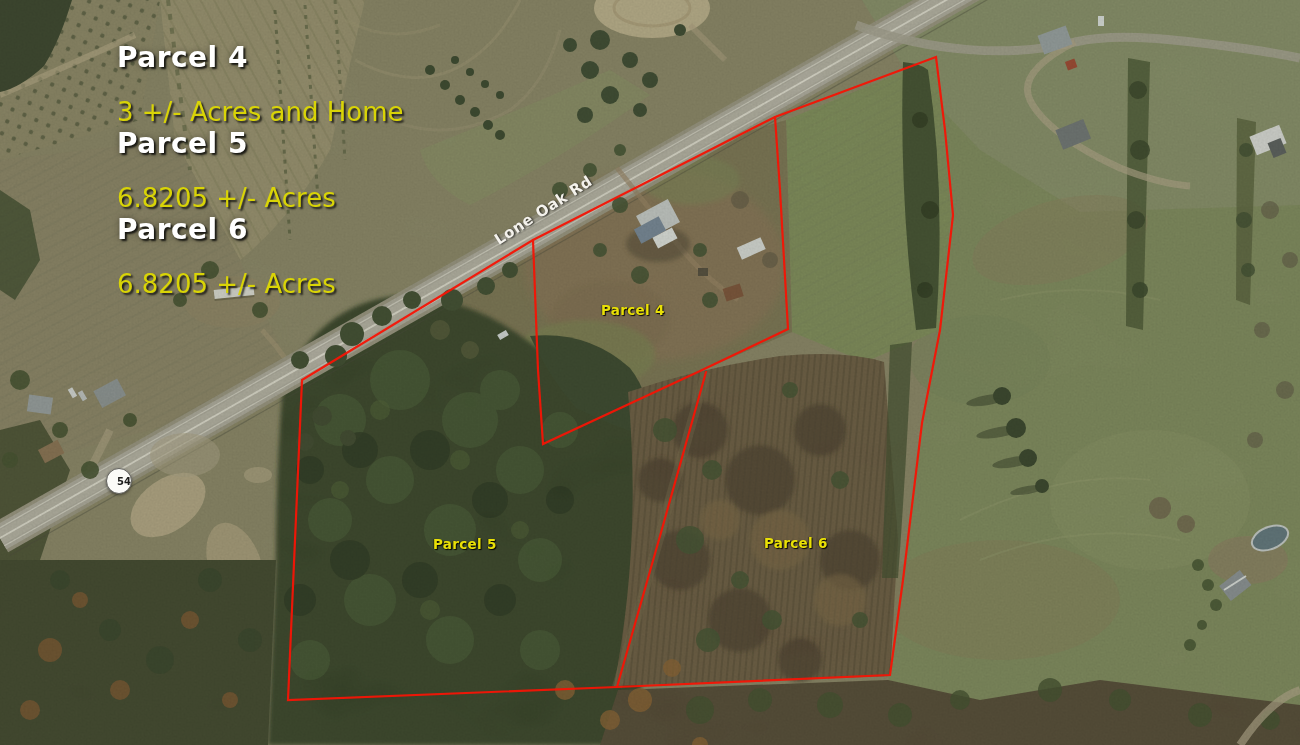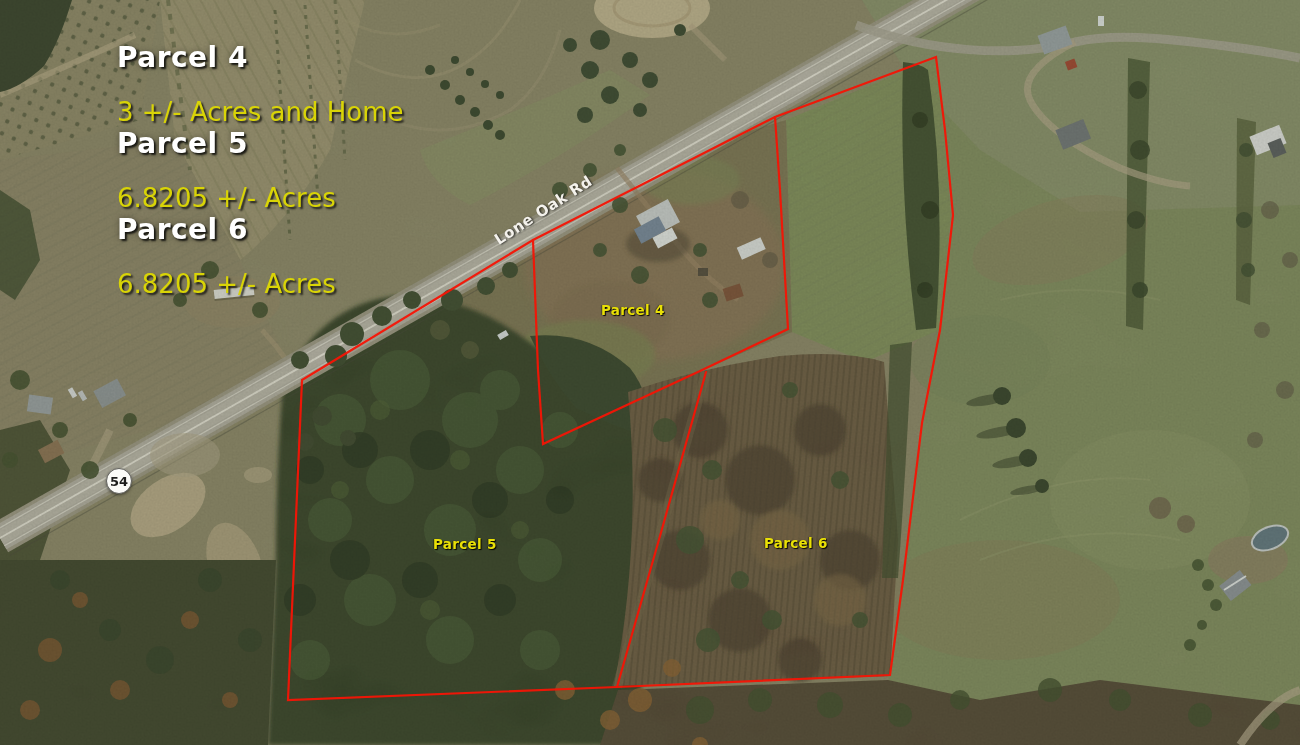--- a/index.html
+++ b/index.html
@@ -23,22 +23,22 @@
 
   
   .road-label{position:absolute;left:496px;top:232px;width:122px;
               transform:rotate(-33deg);transform-origin:left center;
               font-weight:bold;font-size:15px;color:#f4f2ec;letter-spacing:.6px;
               text-shadow:1px 1px 2px rgba(40,40,36,.95);white-space:nowrap;}
 
   
   .shield{position:absolute;left:106px;top:468px;width:26px;height:26px;border-radius:50%;
           background:#fbfbf7;border:1.5px solid #62625e;box-sizing:border-box;
-          display:flex;align-items:center;justify-content:center;
-          font-weight:bold;font-size:13px;color:#1d1d1b;box-shadow:0 1px 3px rgba(0,0,0,.45);}
+          display:flex;align-items:center;justify-content:flex-end;
+          font-weight:bold;font-size:10px;color:#1d1d1b;box-shadow:0 1px 3px rgba(0,0,0,.45);}
 </style>
 </head>
 <body>
 
 <div id="stage">
 
 <svg id="map-art" viewBox="0 0 1300 745" preserveAspectRatio="none">
   <defs>
     <pattern id="rows" width="10" height="10" patternUnits="userSpaceOnUse" patternTransform="rotate(-28)">
       <line x1="0" y1="2" x2="10" y2="2" stroke="#6f6a50" stroke-width="1.6" opacity="0.35"></line>

